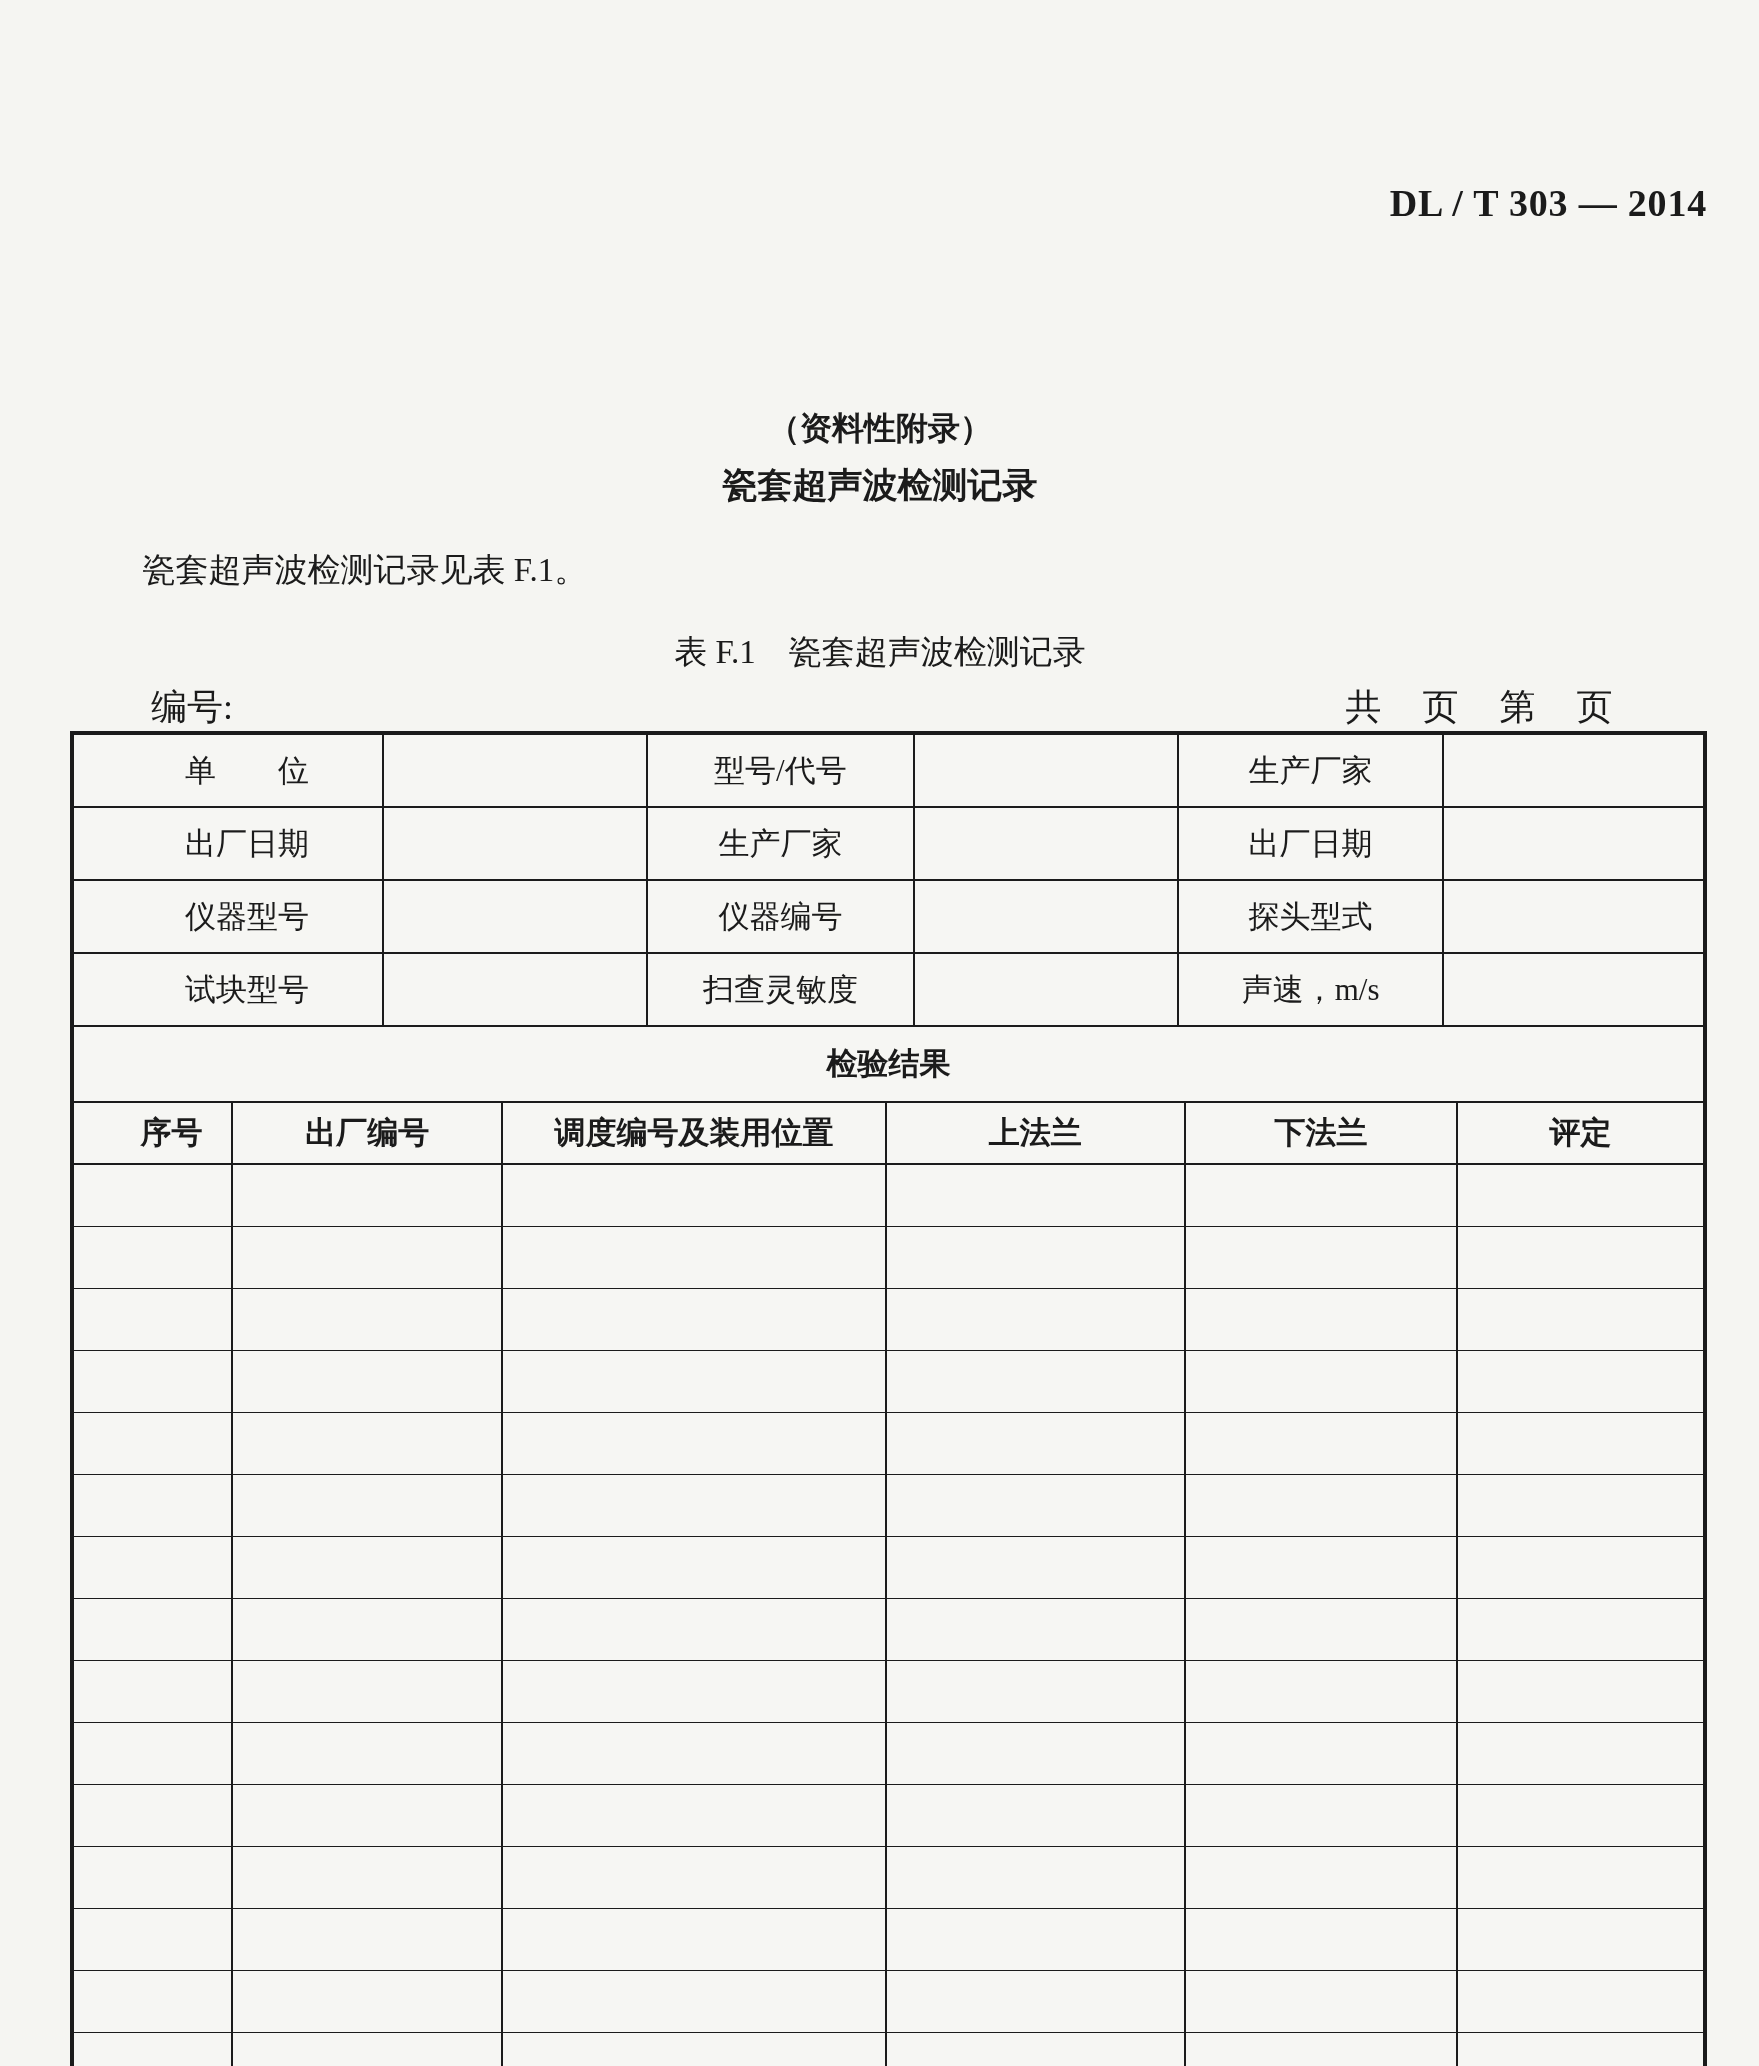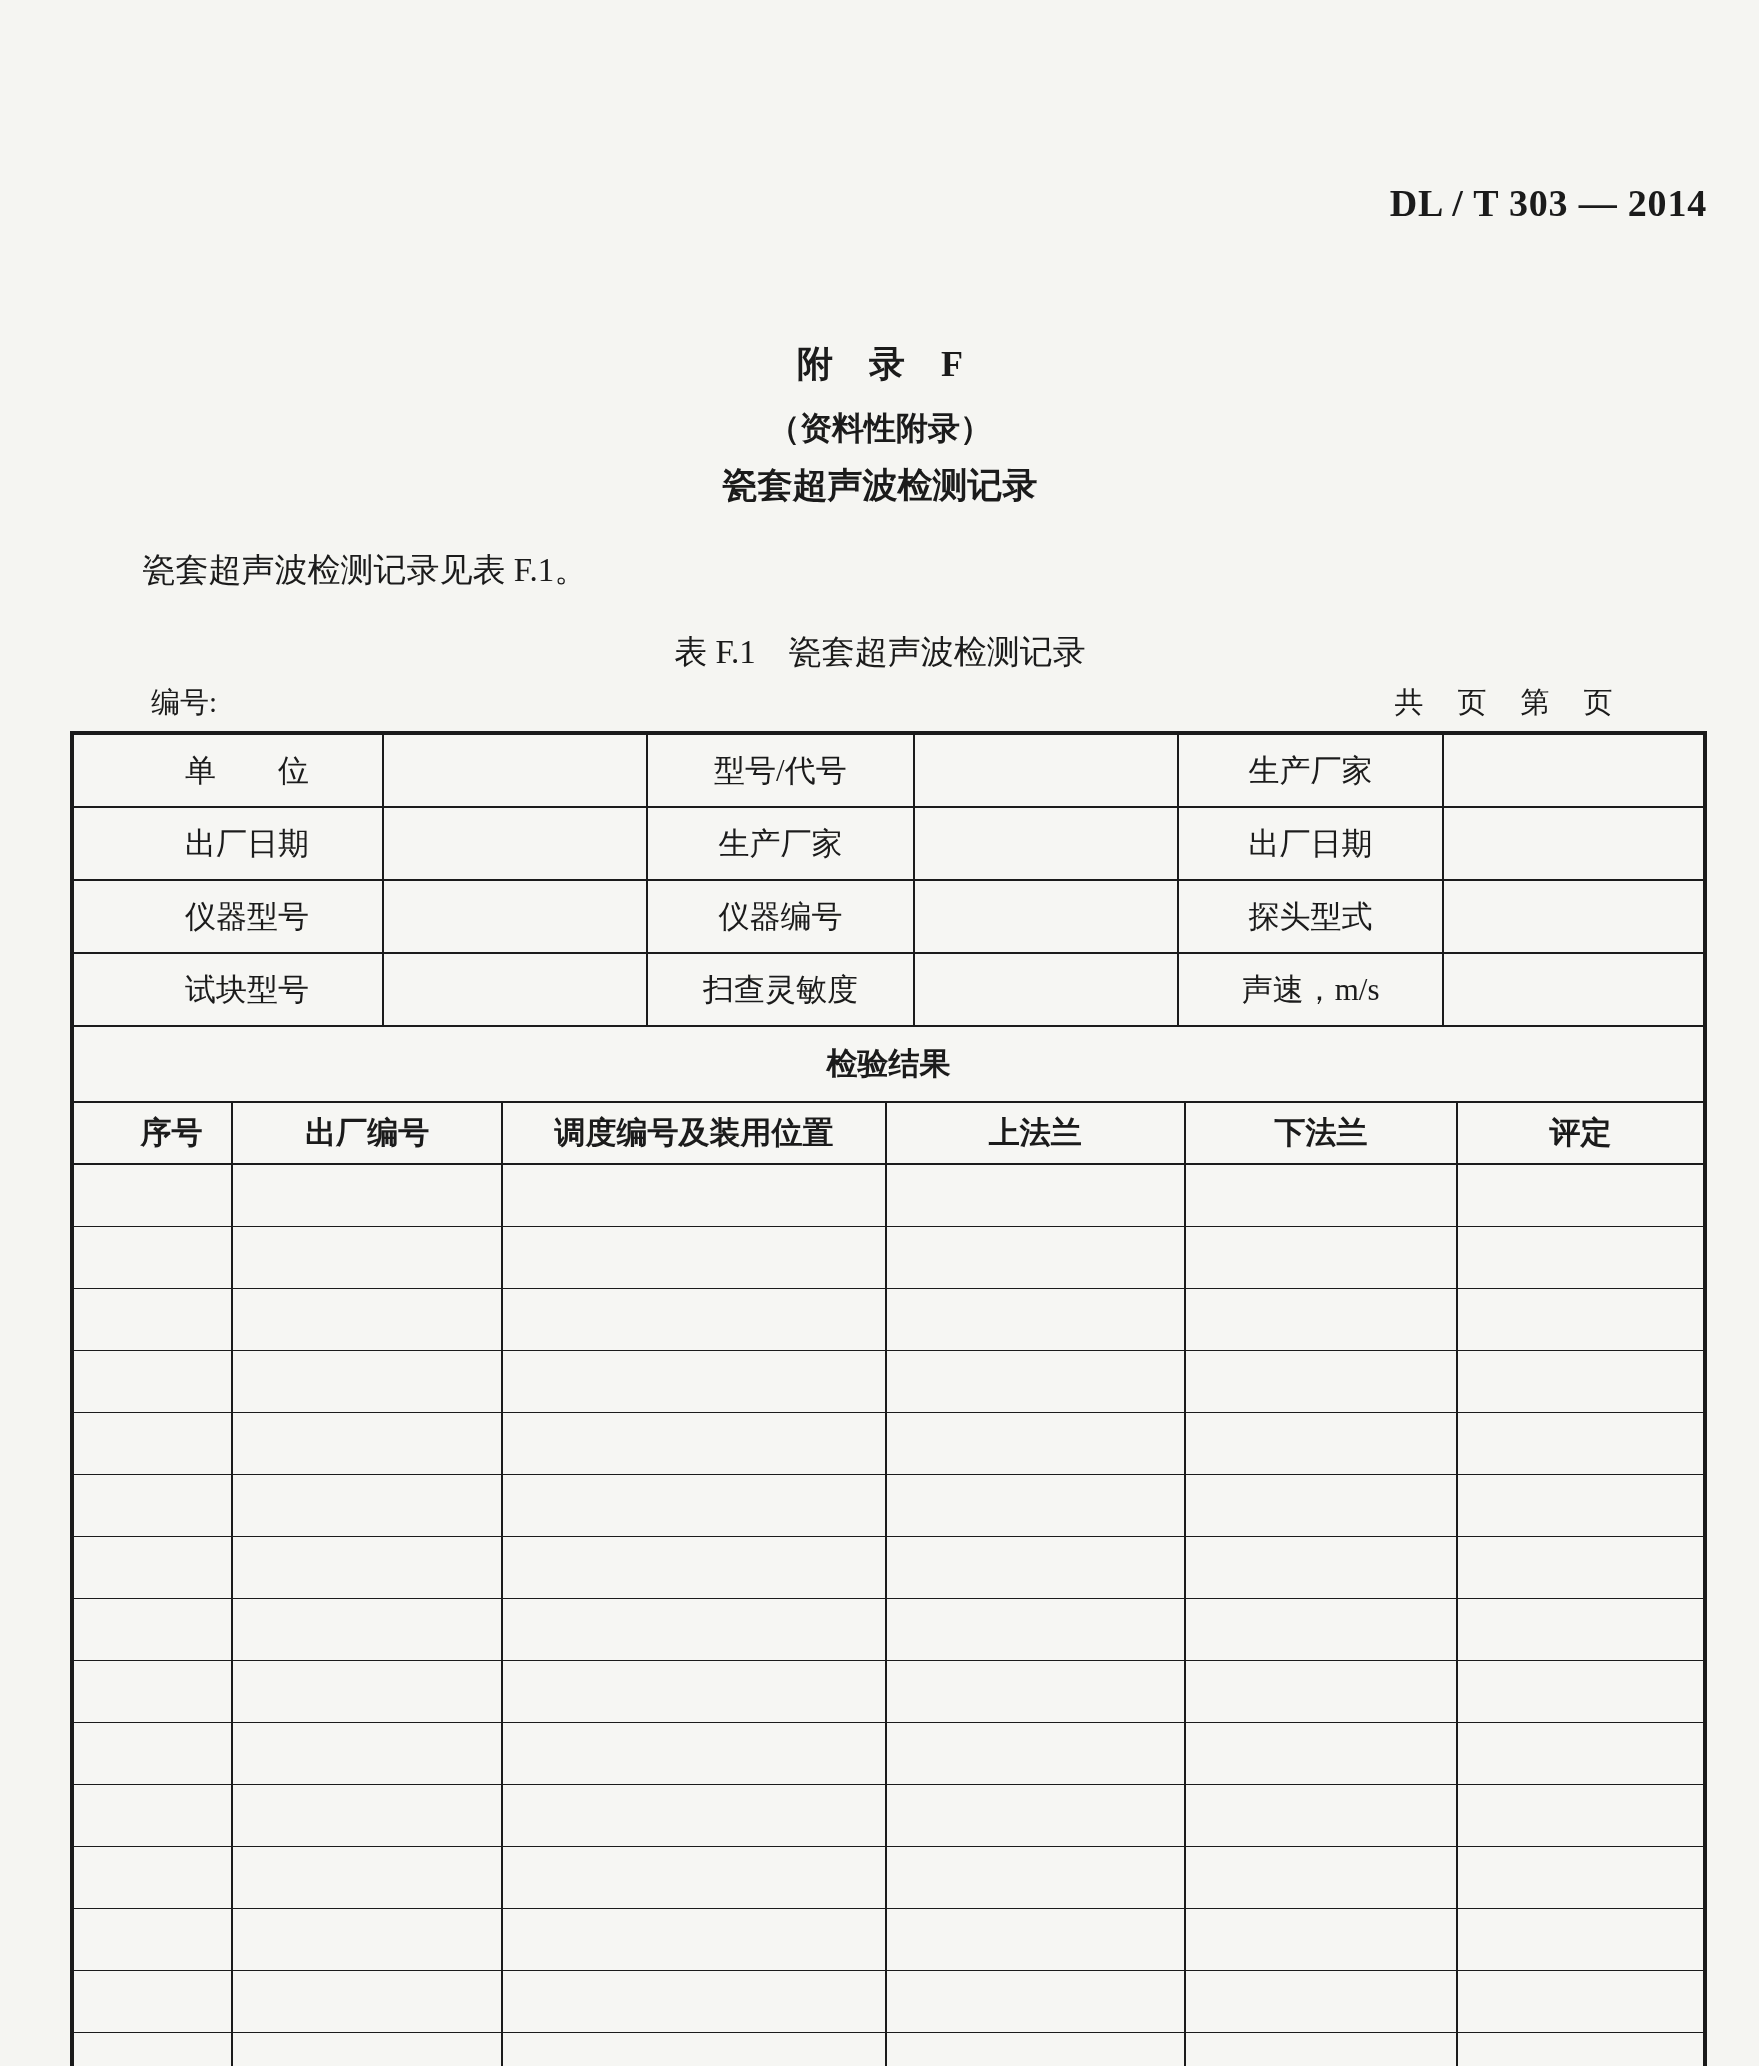--- a/index.html
+++ b/index.html
@@ -21,21 +21,21 @@
       font-size:36px;font-weight:bold;}
   .t2{position:absolute;top:407px;left:0;width:100%;text-align:center;
       font-size:32px;font-weight:bold;}
   .t3{position:absolute;top:462px;left:0;width:100%;text-align:center;
       font-size:35px;font-weight:bold;}
   .intro{position:absolute;top:548px;left:70px;width:1620px;
       font-size:33px;text-indent:2.2em;}
   .caption{position:absolute;top:630px;left:0;width:100%;text-align:center;
       font-size:33px;font-weight:normal;}
   .meta{position:absolute;top:683px;left:70px;width:1595px;
-      font-size:29px;display:flex;justify-content:space-between;align-items:flex-end;}
+      font-size:36px;display:flex;justify-content:space-between;align-items:flex-end;}
   .meta .num{padding-left:81px;}
   .meta .pgs{padding-right:50px;letter-spacing:2.5px;}
 
   .table-box{
     position:absolute;left:70px;top:731px;width:1629px;
     border:4.1px solid #1b1b1b;background:#f6f6f3;
   }
   .row{display:grid;box-sizing:border-box;padding-left:38px;}
   .cell{border-right:2.1px solid #1b1b1b;display:flex;align-items:center;justify-content:center;
         font-size:31px;overflow:hidden;box-sizing:border-box;}
@@ -52,21 +52,20 @@
   .r-row{height:62px;border-bottom:1.7px solid #1b1b1b;}
   .r-row:last-child{border-bottom:none;}
 </style>
 </head>
 <body>
 
 <div class="page">
 
   <div class="std-header">DL / T 303 — 2014</div>
 
-  <div class="t1">附　录　F</div>
   <div class="t2">（资料性附录）</div>
   <div class="t3">瓷套超声波检测记录</div>
 
   <div class="intro">瓷套超声波检测记录见表 F.1。</div>
 
   <div class="caption">表 F.1　瓷套超声波检测记录</div>
 
   <div class="meta">
     <span class="num">编号:</span>
     <span class="pgs">共　页　第　页</span>

